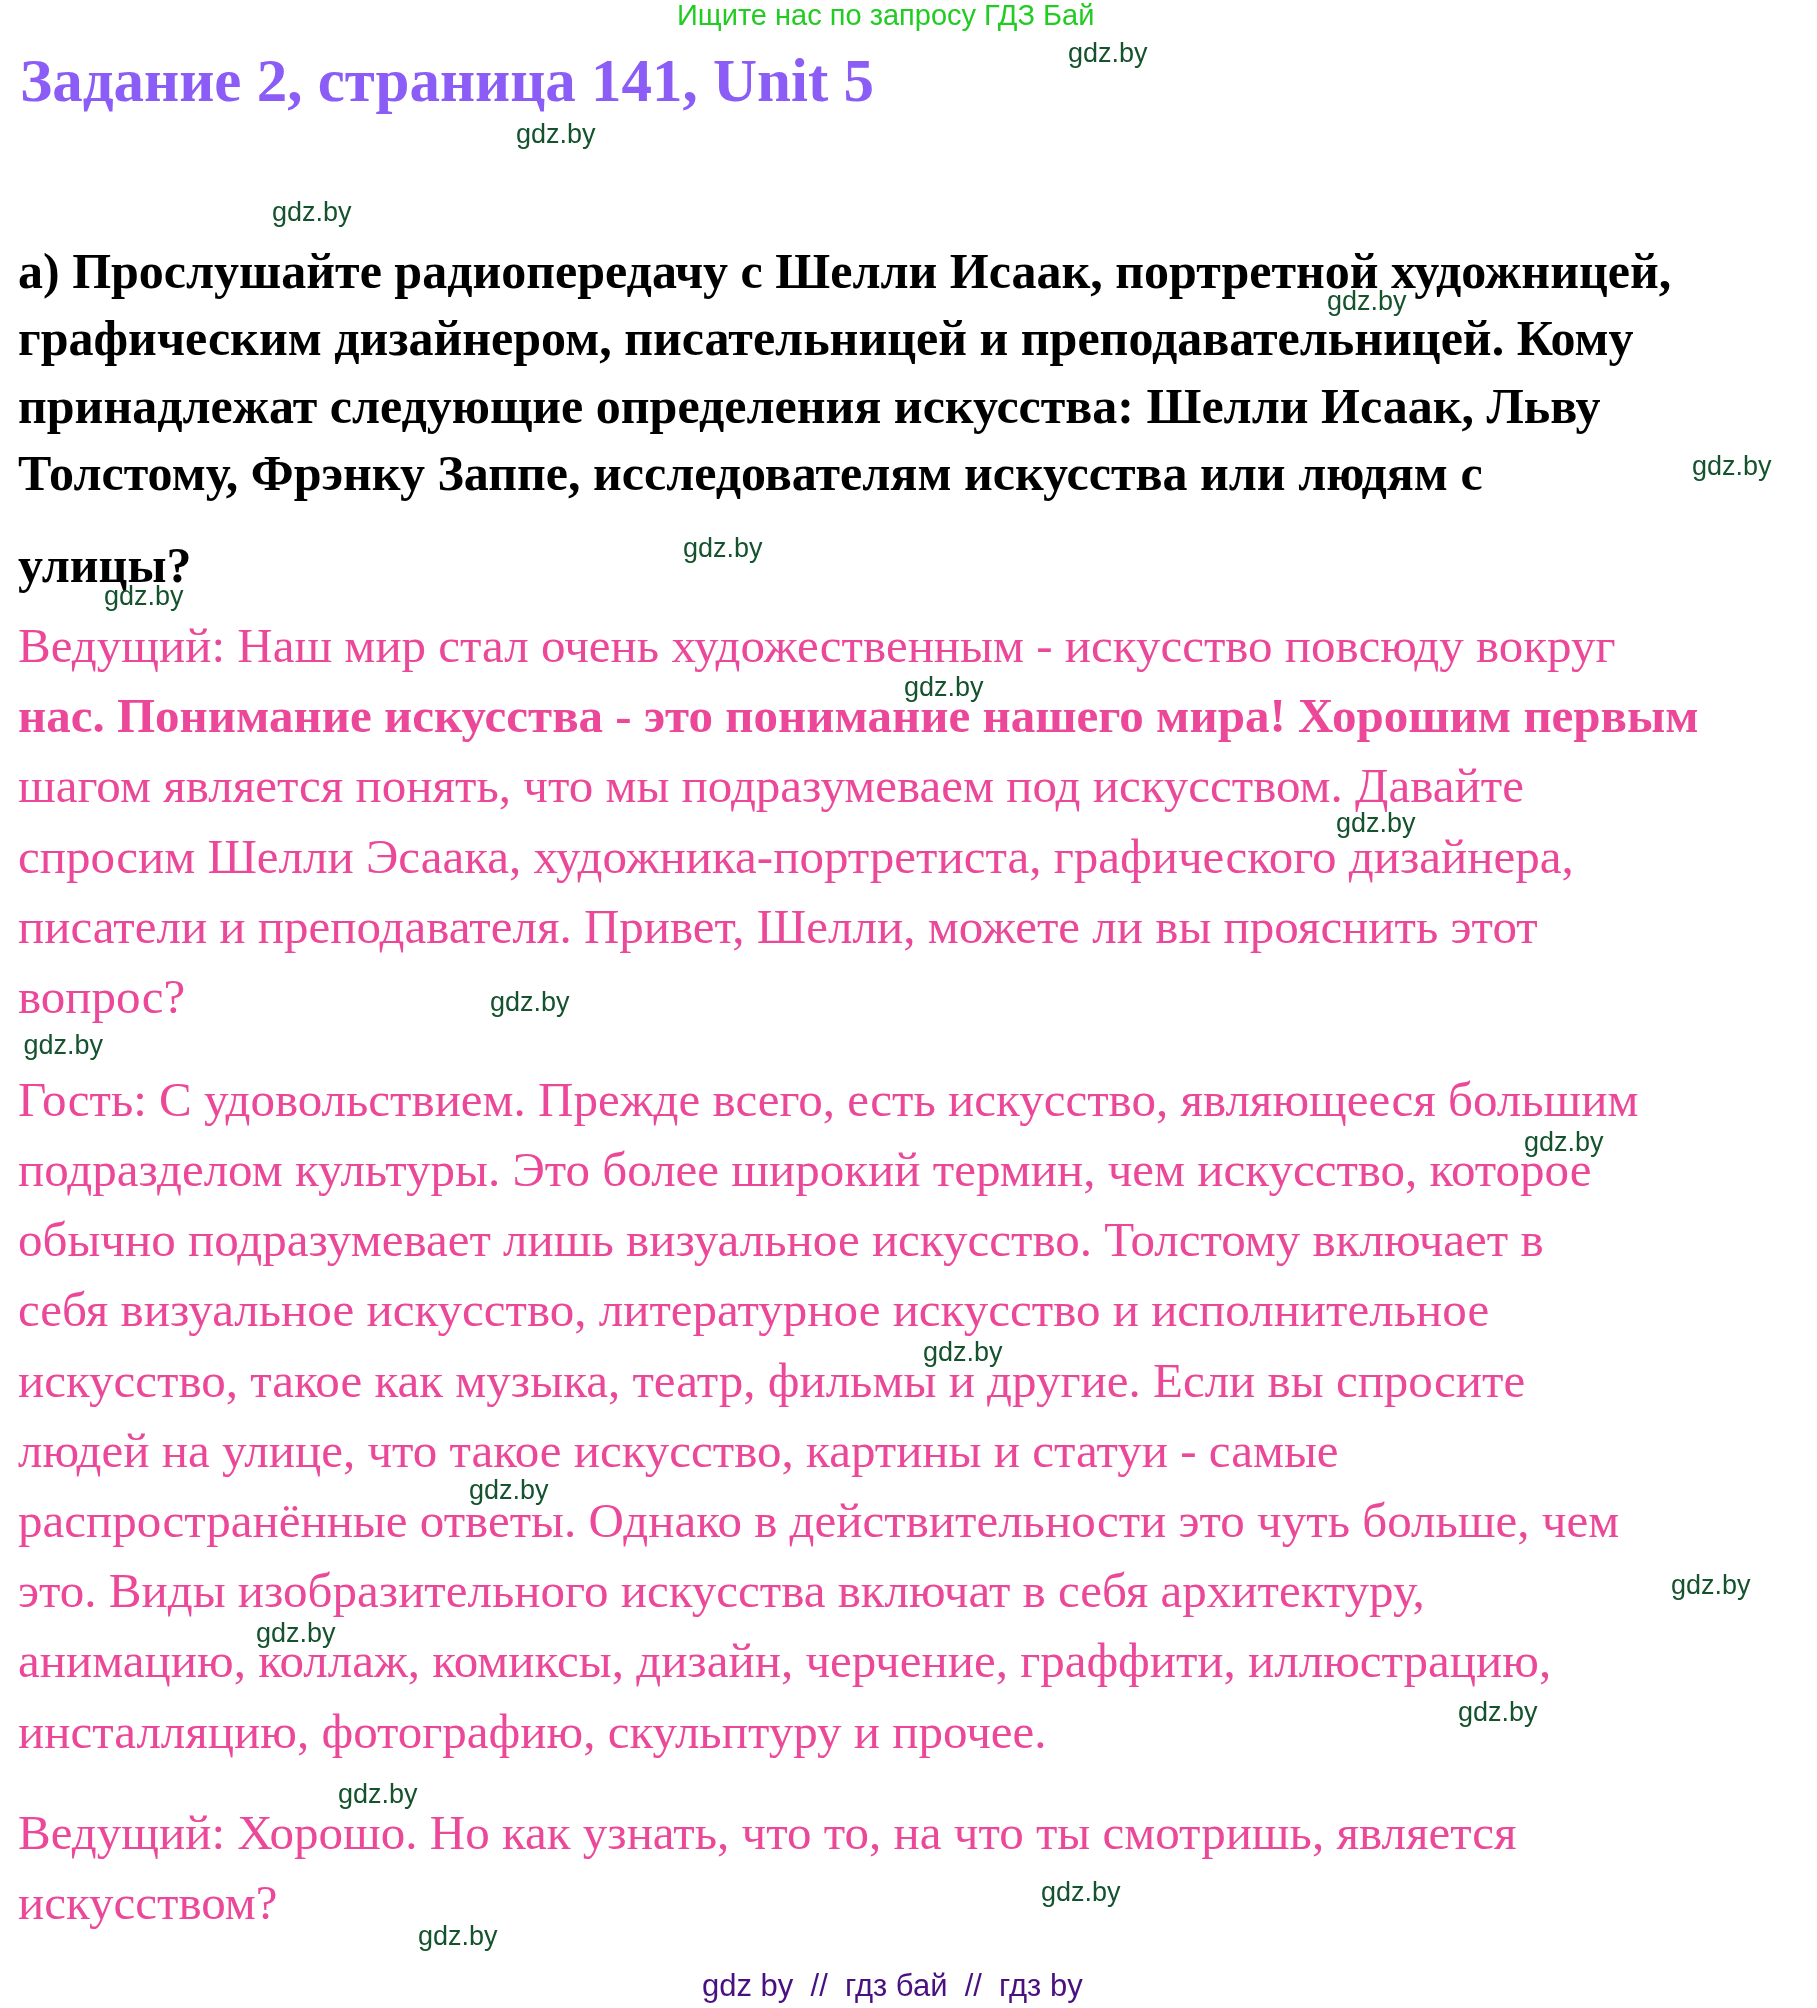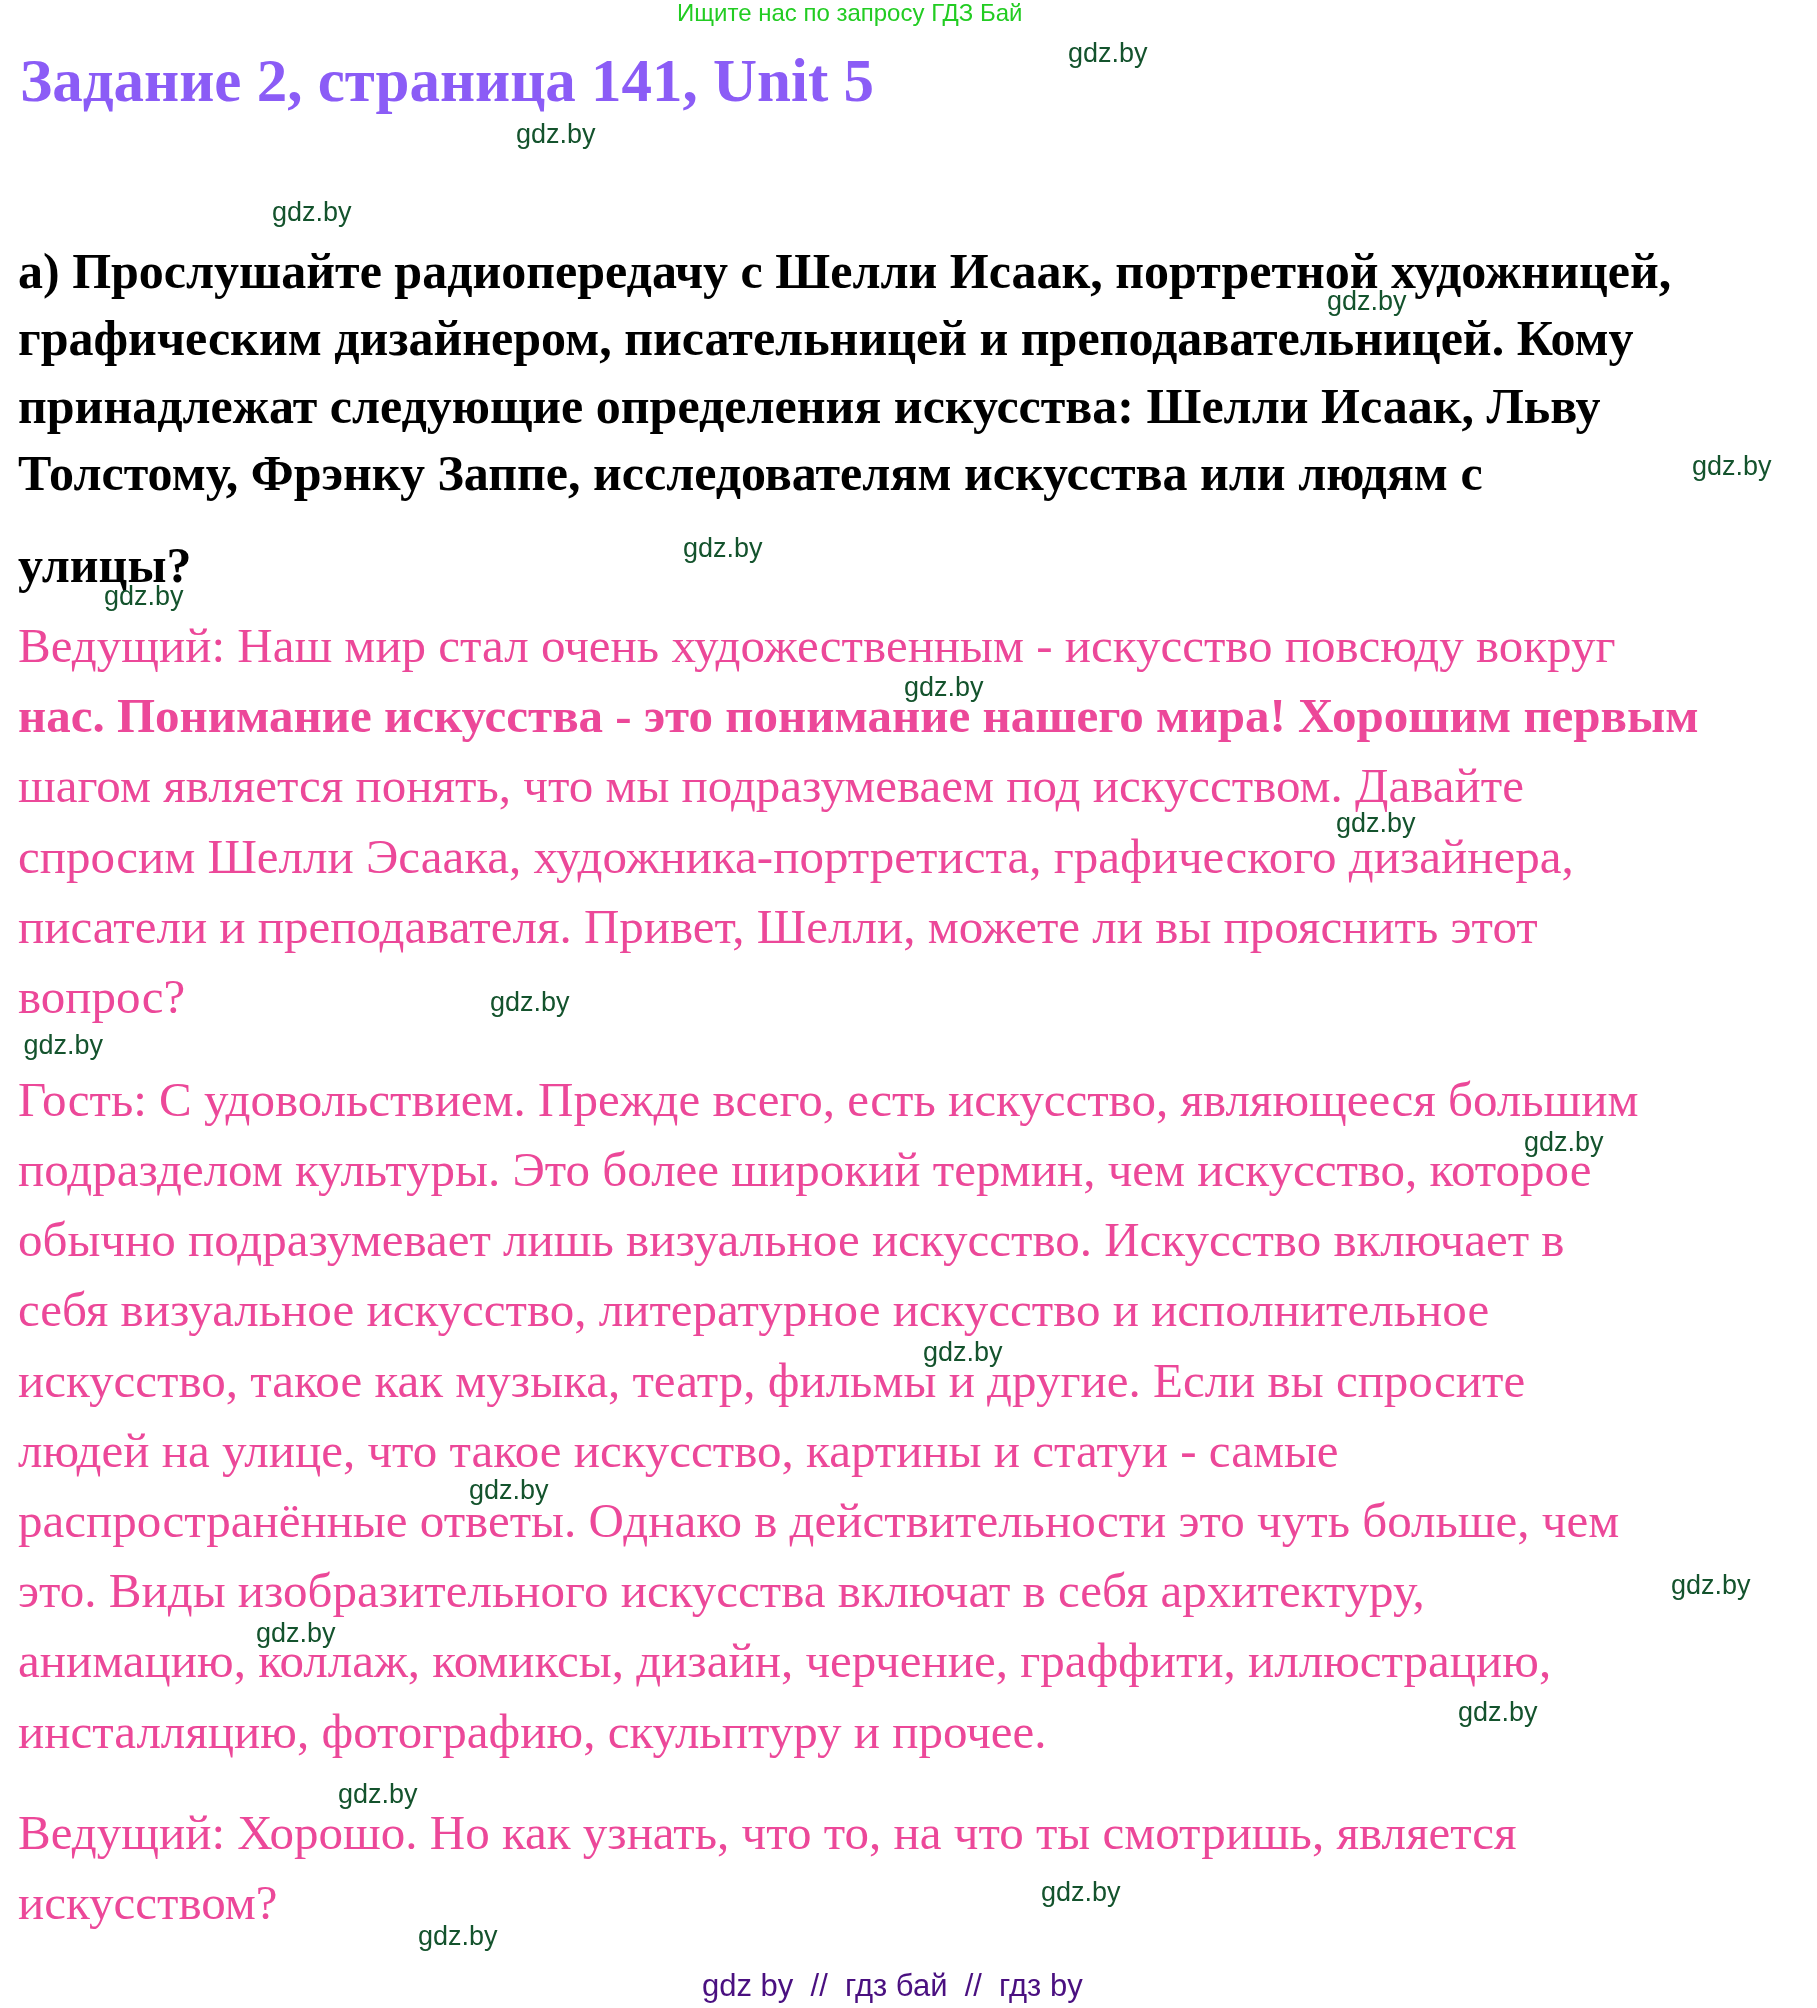--- a/index.html
+++ b/index.html
@@ -1,18 +1,18 @@
 <!DOCTYPE html>
 <html style="font-size:14.4px"><head>
 <meta charset="utf-8">
 <style>
   html, body { margin: 0; padding: 0; background: #ffffff; }
   body { width: 1817px; height: 2008px; position: relative; overflow: hidden; }
   .abs { position: absolute; white-space: nowrap; line-height: 1; }
-  .header-note { font-family: "Liberation Sans", sans-serif; font-size: 24px; color: #22cc22; }
+  .header-note { font-family: "Liberation Sans", sans-serif; font-size: 29px; color: #22cc22; }
   .title { font-family: "Liberation Serif", serif; font-weight: bold; font-size: 61px; color: #8b5cf6; }
   .task { font-family: "Liberation Serif", serif; font-weight: bold; font-size: 50px; color: #000; }
   .body-line { font-family: "Liberation Serif", serif; font-size: 49px; color: #ec4899; }
   .wm { font-family: "Liberation Sans", sans-serif; font-size: 27px; color: #14532d; }
   .footer { font-family: Liberation Sans, sans-serif; font-size: 31px; color: #4a1080; }
 </style>
 </head>
 <body>
 
 <div class="abs header-note" style="left:677px; top:0.9px;">Ищите нас по запросу ГДЗ Бай</div>
@@ -32,21 +32,21 @@
   <div class="abs body-line" style="left:18px; top:691px;font-weight:bold;">нас. Понимание искусства - это понимание нашего мира! Хорошим первым</div>
   <div class="abs body-line" style="left:18px; top:761px;">шагом является понять, что мы подразумеваем под искусством. Давайте</div>
   <div class="abs body-line" style="left:18px; top:832px;">спросим Шелли Эсаака, художника-портретиста, графического дизайнера,</div>
   <div class="abs body-line" style="left:18px; top:902px;">писатели и преподавателя. Привет, Шелли, можете ли вы прояснить этот</div>
   <div class="abs body-line" style="left:18px; top:972px;text-align:center;">вопрос?</div>
 </div>
 
 <div>
   <div class="abs body-line" style="left:18px; top:1075px;">Гость: С удовольствием. Прежде всего, есть искусство, являющееся большим</div>
   <div class="abs body-line" style="left:18px; top:1145px;">подразделом культуры. Это более широкий термин, чем искусство, которое</div>
-  <div class="abs body-line" style="left:18px; top:1215px;">обычно подразумевает лишь визуальное искусство. Искусство включает в</div>
+  <div class="abs body-line" style="left:18px; top:1215px;">обычно подразумевает лишь визуальное искусство. Толстому включает в</div>
   <div class="abs body-line" style="left:18px; top:1285px;">себя визуальное искусство, литературное искусство и исполнительное</div>
   <div class="abs body-line" style="left:18px; top:1356px;">искусство, такое как музыка, театр, фильмы и другие. Если вы спросите</div>
   <div class="abs body-line" style="left:18px; top:1426px;">людей на улице, что такое искусство, картины и статуи - самые</div>
   <div class="abs body-line" style="left:18px; top:1496px;">распространённые ответы. Однако в действительности это чуть больше, чем</div>
   <div class="abs body-line" style="left:18px; top:1566px;">это. Виды изобразительного искусства включат в себя архитектуру,</div>
   <div class="abs body-line" style="left:18px; top:1636px;">анимацию, коллаж, комиксы, дизайн, черчение, граффити, иллюстрацию,</div>
   <div class="abs body-line" style="left:18px; top:1707px;">инсталляцию, фотографию, скульптуру и прочее.</div>
 </div>
 
 <div>

